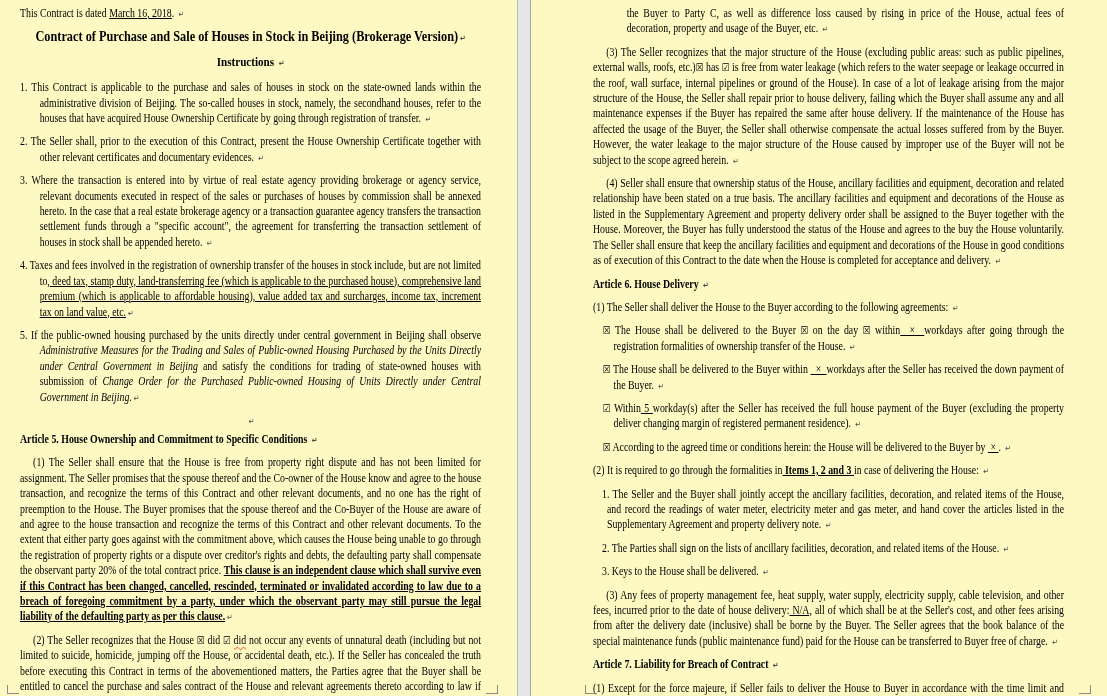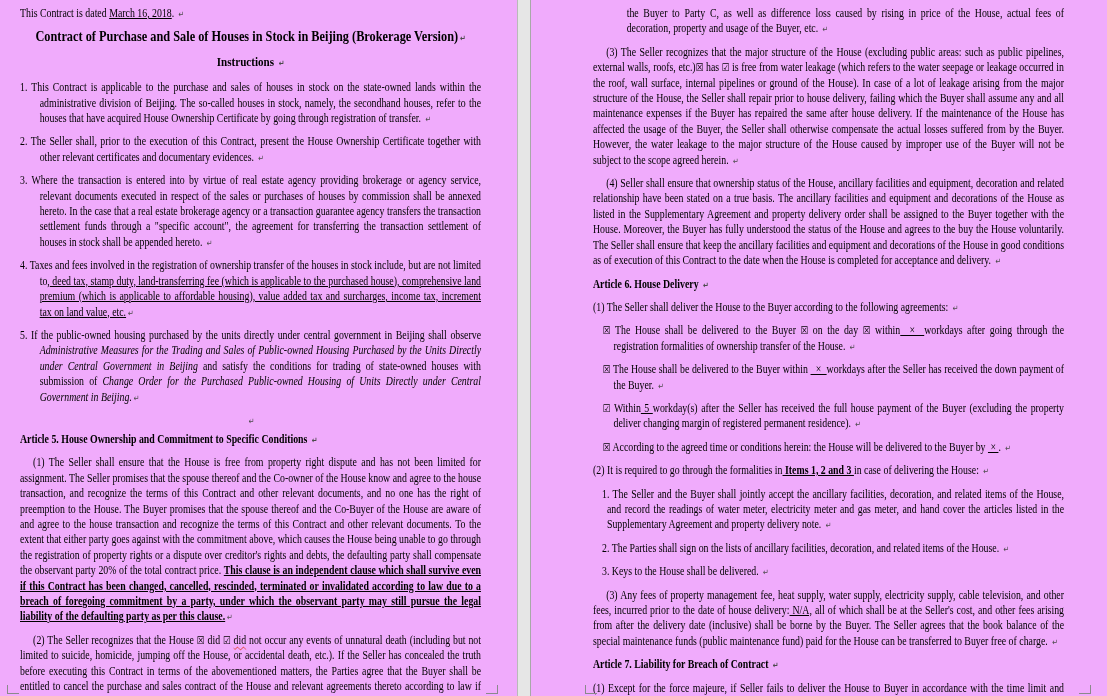--- a/index.html
+++ b/index.html
@@ -1,18 +1,18 @@
 <!DOCTYPE html>
 <html><head>
 <meta charset="utf-8">
 <style>
   html,body{margin:0;padding:0;width:1107px;height:696px;overflow:hidden;background:#e9e9e9;}
   body{font-family:"Liberation Serif", serif;color:#000;}
   .spread{display:flex;width:1107px;height:696px;}
-  .page{position:relative;background:#f0abfc;overflow:hidden;box-sizing:border-box;}
+  .page{position:relative;background:#fef9c3;overflow:hidden;box-sizing:border-box;}
   .page-left{width:543px;}
   .page-right{width:605px;}
   .gutter{width:15px;height:696px;background:#e6e6e6;border-left:1px solid #b9b9b9;border-right:1px solid #a8a8a8;box-sizing:border-box;}
   .content{position:absolute;top:6px;font-size:12px;line-height:15.4px;text-align:justify;transform-origin:0 0;}
   .page-left .content{left:20px;width:562px;transform:scaleX(0.8203);}
   .page-right .content{left:62px;width:574px;transform:scaleX(0.8206);}
   .blk{margin:0 0 7px 0;}
   .intro{}
   .title{text-align:center;font-weight:bold;font-size:15px;margin:6px 0 7px 0;}
   .subtitle{text-align:center;font-weight:bold;font-size:13.5px;margin:0 0 9px 0;}

